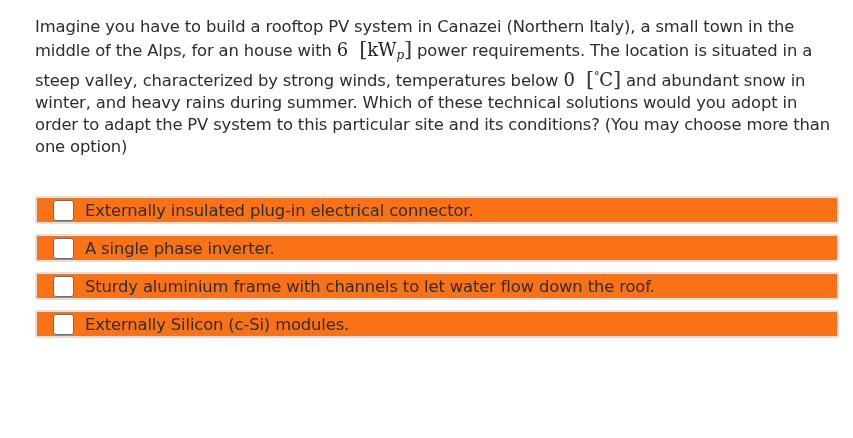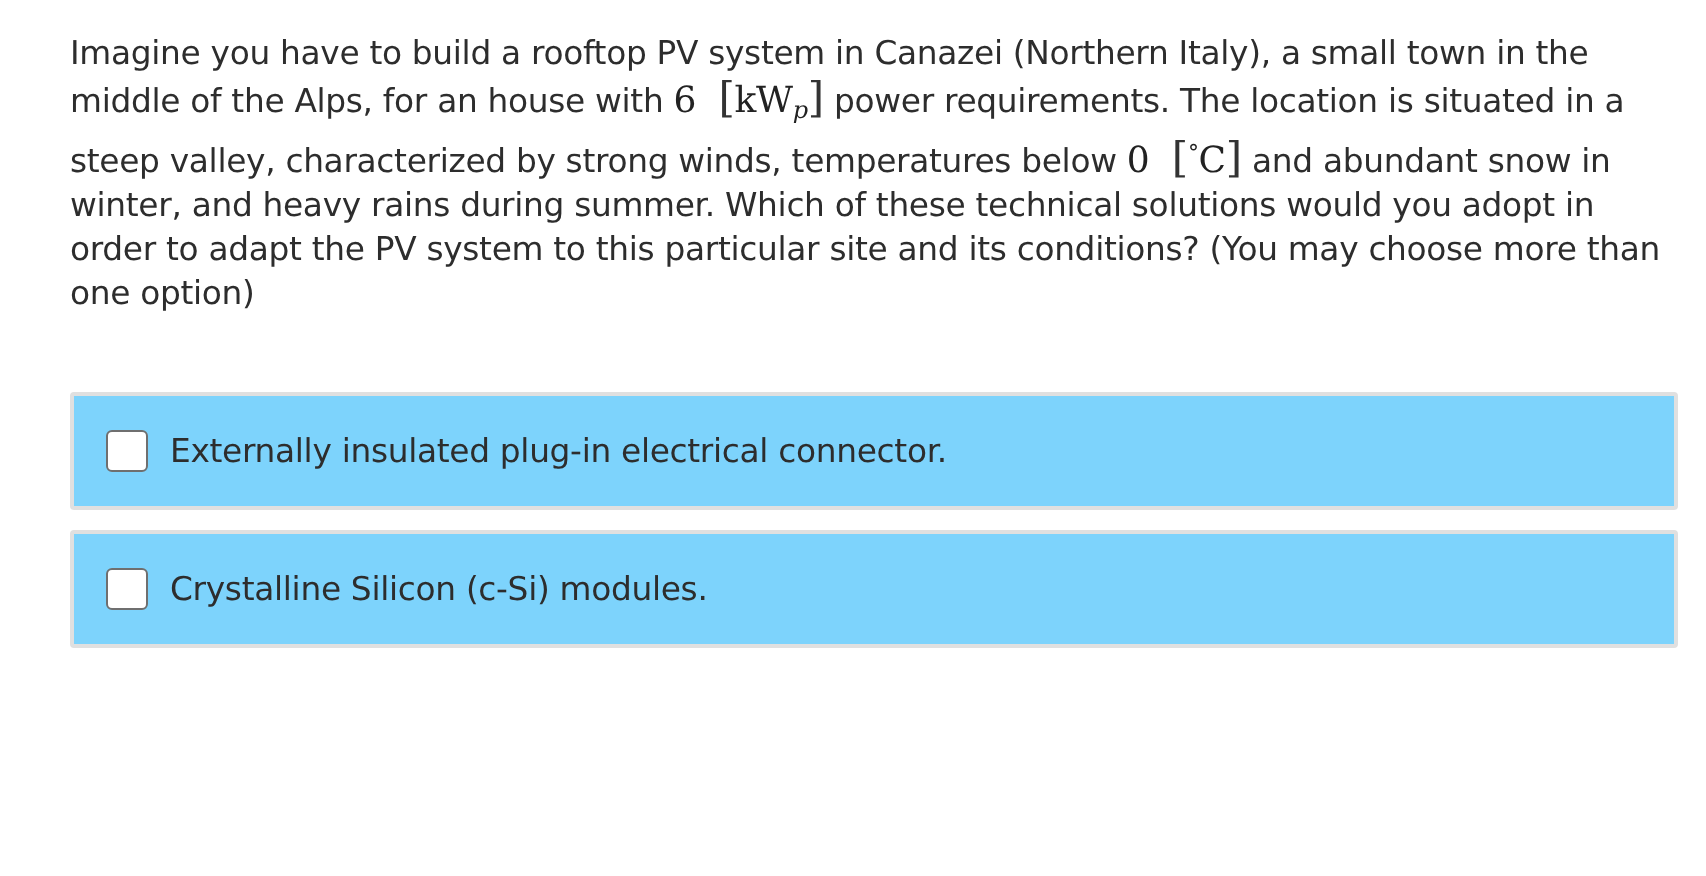--- a/index.html
+++ b/index.html
@@ -45,27 +45,27 @@
       vertical-align: 6px;
     }
     .options {
       position: absolute;
       left: 35px;
       top: 196px;
       width: 804px;
     }
     .option {
       box-sizing: border-box;
-      height: 59px;
+      height: 28px;
       border: 2px solid #e0e0e0;
       border-radius: 2px;
       margin-bottom: 10px;
       display: flex;
       align-items: center;
-      background: #7dd3fc;
+      background: #f97316;
       cursor: pointer;
     }
     .checkbox {
       box-sizing: border-box;
       width: 21px;
       height: 21px;
       border: 1.5px solid #6f6f6f;
       border-radius: 3px;
       margin-left: 16px;
       margin-right: 11px;
@@ -84,15 +84,23 @@
 
 <div class="question"><span>Imagine you have to build a rooftop PV system in Canazei (Northern Italy), a small town in the middle of the Alps, for an house with </span><span class="math"><span>6</span>&nbsp;&nbsp;<span class="br">[</span><span>kW</span><sub>p</sub><span class="br">]</span></span><span> power requirements. The location is situated in a steep valley, characterized by strong winds, temperatures below </span><span class="math"><span>0</span>&nbsp;&nbsp;<span class="br">[</span><sup>°</sup><span>C</span><span class="br">]</span></span><span> and abundant snow in winter, and heavy rains during summer. Which of these technical solutions would you adopt in order to adapt the PV system to this particular site and its conditions? (You may choose more than one option)</span></div>
 
 <div class="options">
   <div class="option">
     <span class="checkbox"></span>
     <span class="option-label">Externally insulated plug-in electrical connector.</span>
   </div>
   <div class="option">
     <span class="checkbox"></span>
-    <span class="option-label">Crystalline Silicon (c-Si) modules.</span>
+    <span class="option-label">A single phase inverter.</span>
+  </div>
+  <div class="option">
+    <span class="checkbox"></span>
+    <span class="option-label">Sturdy aluminium frame with channels to let water flow down the roof.</span>
+  </div>
+  <div class="option">
+    <span class="checkbox"></span>
+    <span class="option-label">Externally Silicon (c-Si) modules.</span>
   </div>
 </div>
 
 </body></html>

